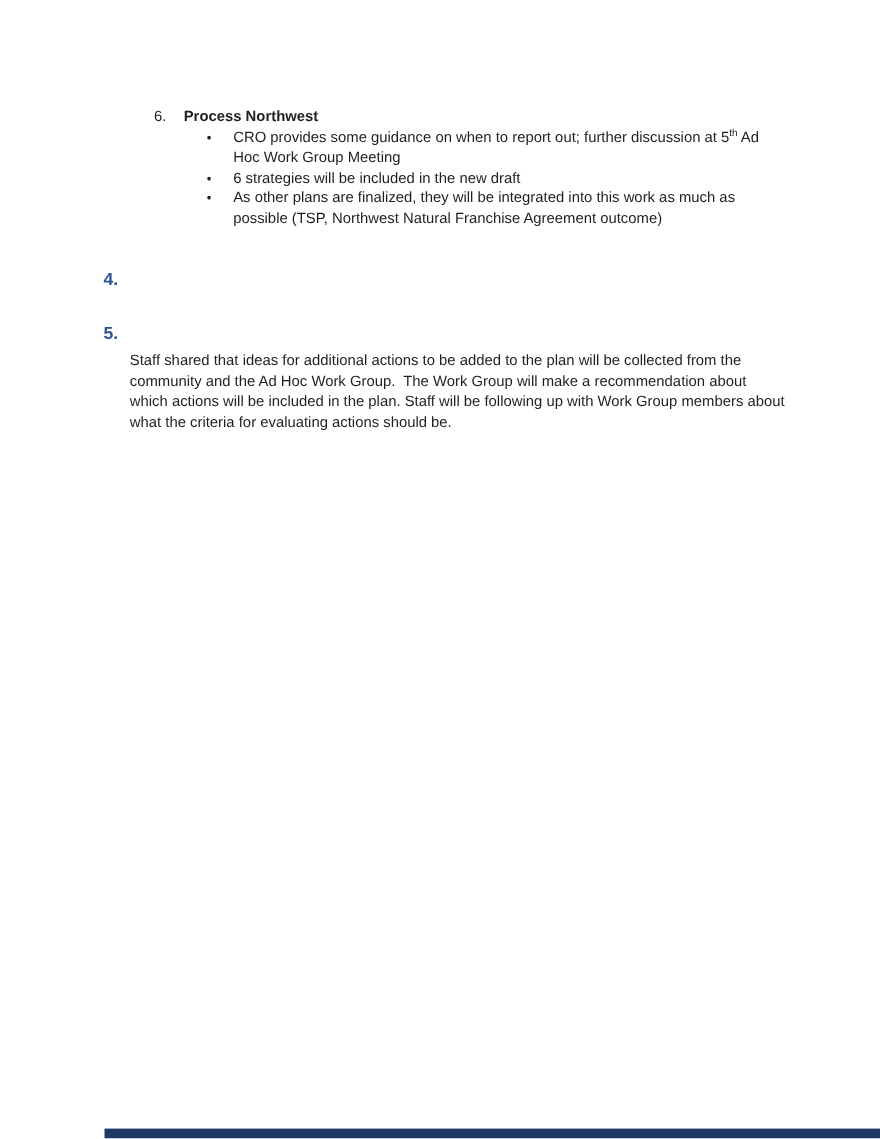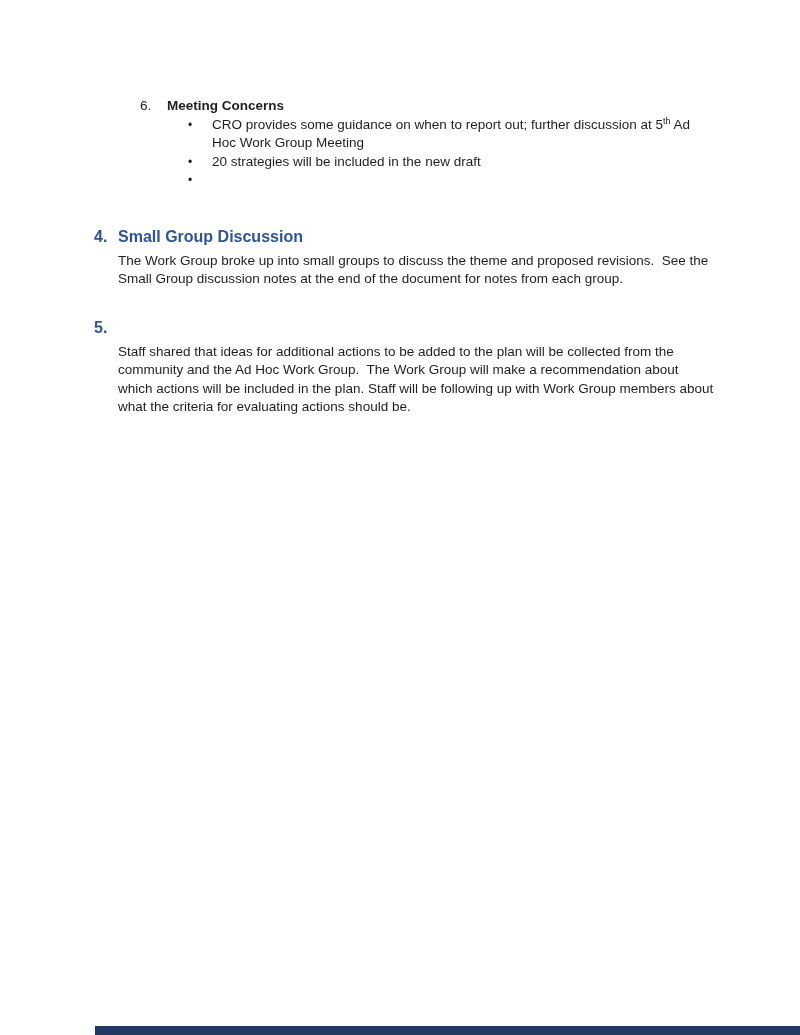--- a/index.html
+++ b/index.html
@@ -53,43 +53,42 @@
 </style>
 </head>
 <body>
 
 <div class="page">
   <div class="content">
 
     <div class="item6">
       <div class="item6-head">
         <span class="item6-num">6.</span>
-        <span class="item6-title">Meeting Concerns</span>
+        <span class="item6-title">Process Northwest</span>
       </div>
       <div class="bullets">
         <div class="bullet-row">
           <span class="bullet-marker">•</span>
           <span class="bullet-text"><span>CRO provides some guidance on when to report out; further discussion at 5</span><sup class="sup">th</sup><span> Ad Hoc Work Group Meeting</span></span>
         </div>
         <div class="bullet-row">
           <span class="bullet-marker">•</span>
-          <span class="bullet-text">20 strategies will be included in the new draft</span>
+          <span class="bullet-text">6 strategies will be included in the new draft</span>
         </div>
         <div class="bullet-row">
           <span class="bullet-marker">•</span>
+          <span class="bullet-text">As other plans are finalized, they will be integrated into this work as much as possible (TSP, Northwest Natural Franchise Agreement outcome)</span>
         </div>
       </div>
     </div>
 
     <div class="section section-4">
       <div class="section-head">
         <span class="section-num">4.</span>
-        <span>Small Group Discussion</span>
       </div>
-      <div class="section-body">The Work Group broke up into small groups to discuss the theme and proposed revisions.  See the Small Group discussion notes at the end of the document for notes from each group.</div>
     </div>
 
     <div class="section section-5">
       <div class="section-head">
         <span class="section-num">5.</span>
       </div>
       <div class="section-body">Staff shared that ideas for additional actions to be added to the plan will be collected from the community and the Ad Hoc Work Group.  The Work Group will make a recommendation about which actions will be included in the plan. Staff will be following up with Work Group members about what the criteria for evaluating actions should be.</div>
     </div>
 
   </div>

